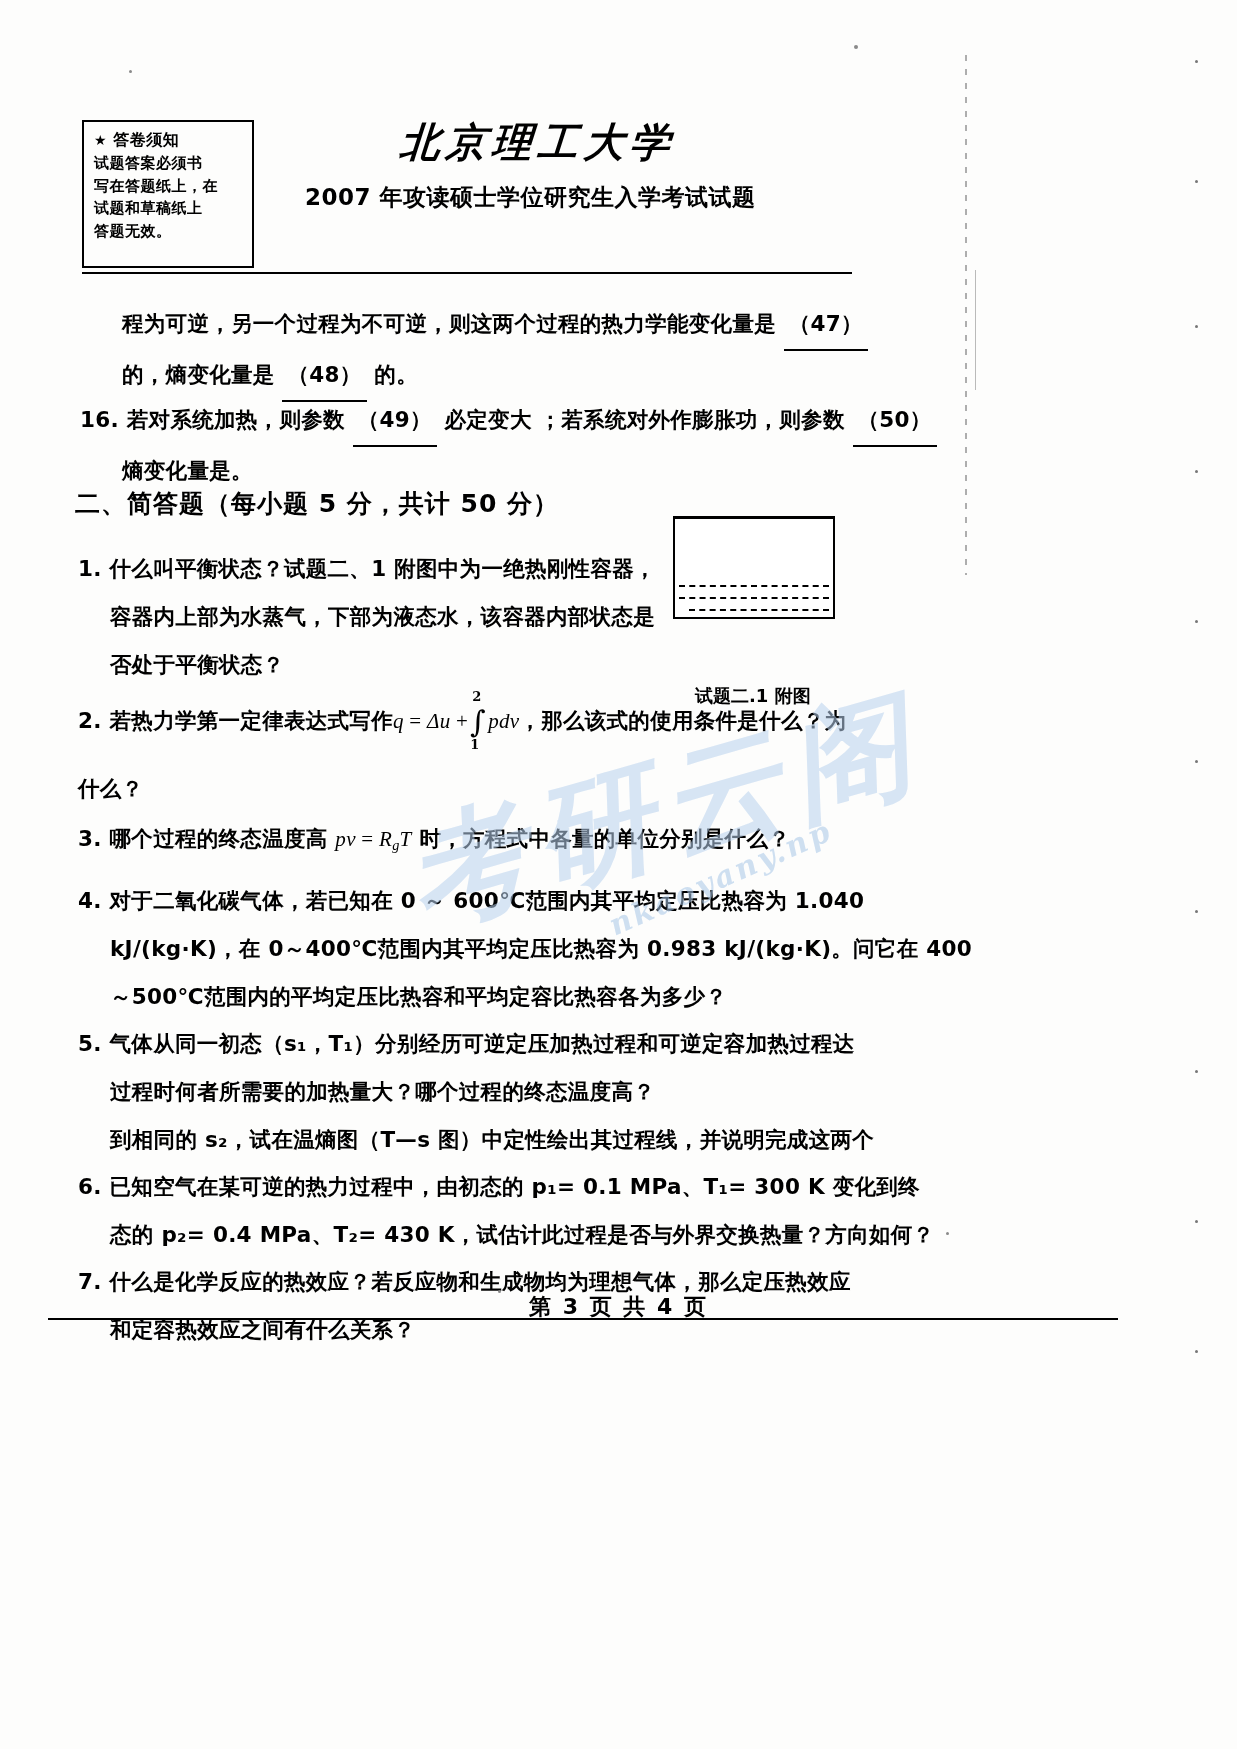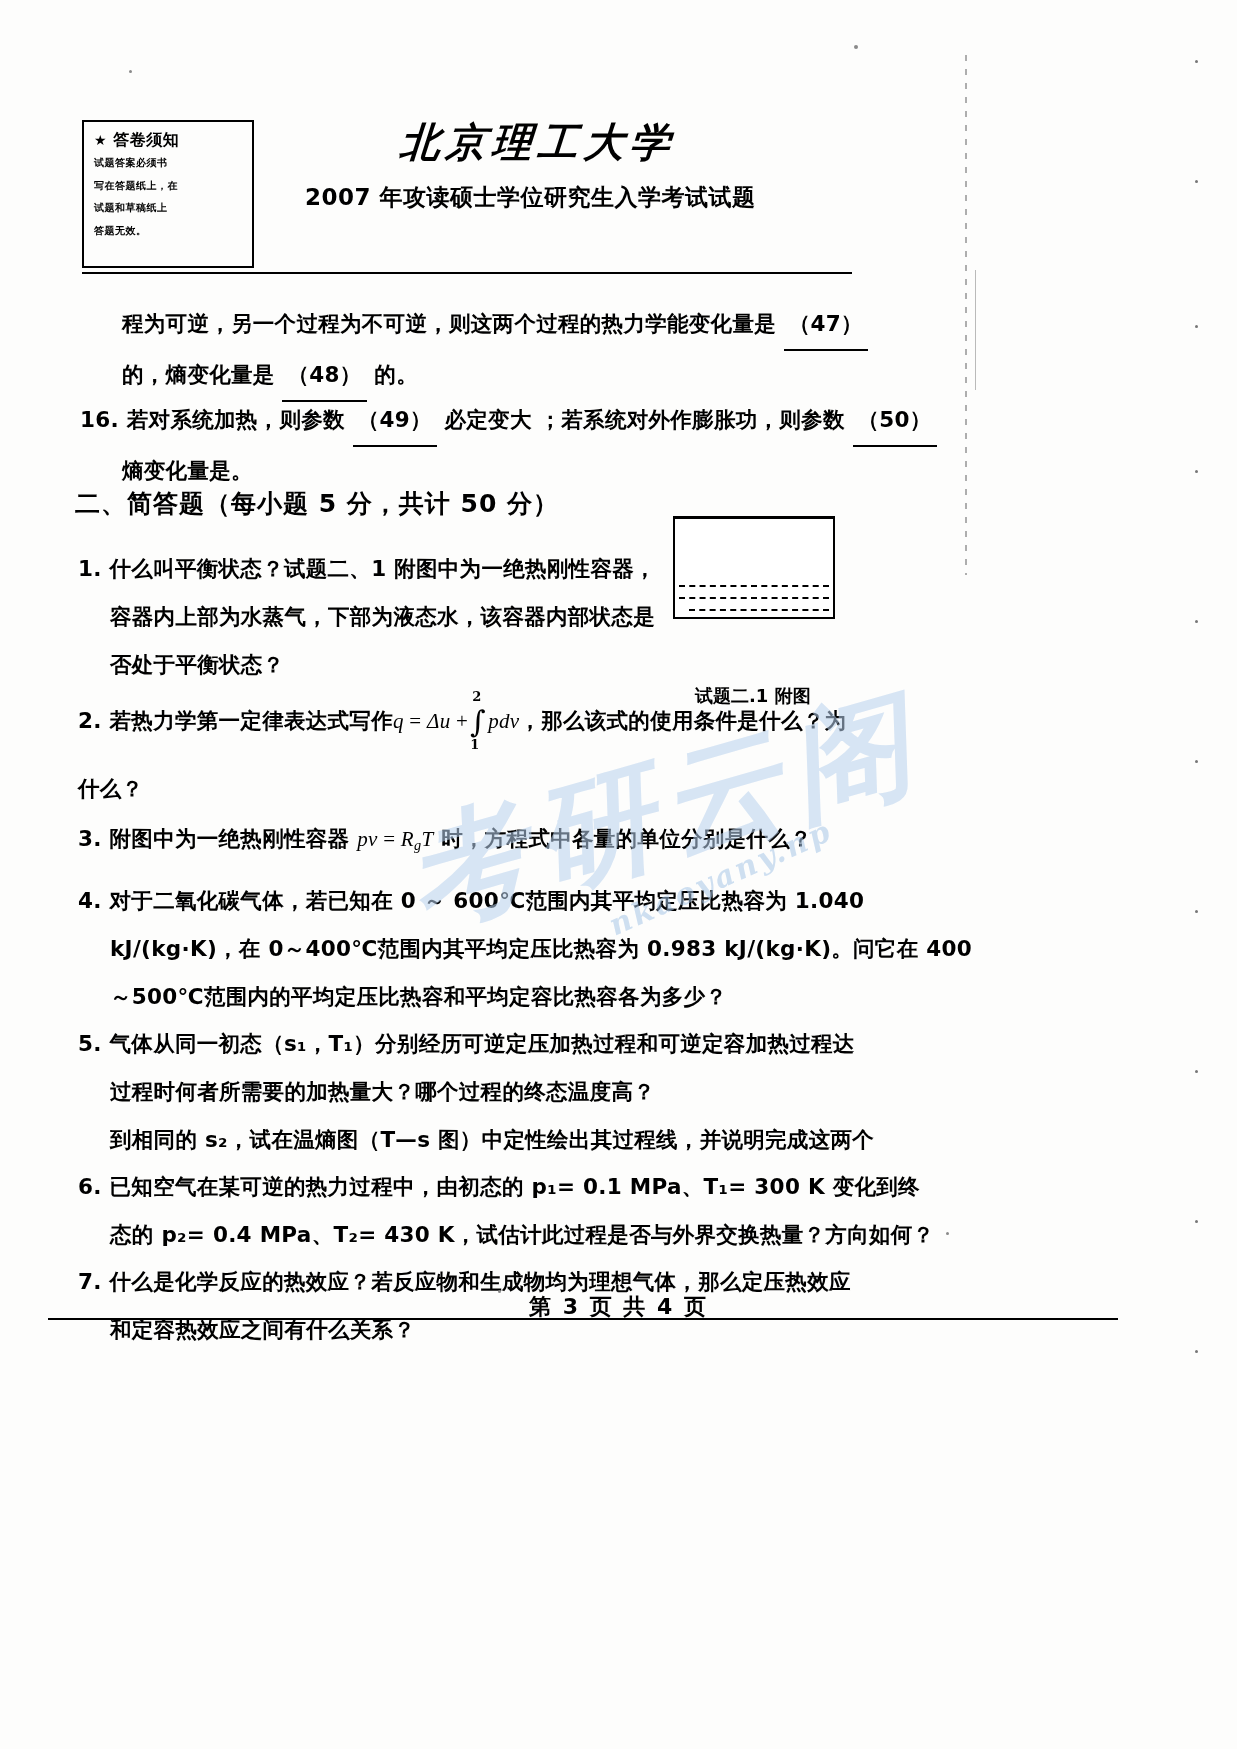--- a/index.html
+++ b/index.html
@@ -28,21 +28,21 @@
     box-sizing:border-box;
     padding:6px 8px 4px 10px;
     font-family:"DejaVu Sans","Liberation Sans",sans-serif;
     font-weight:700;
     font-size:15.5px;
     line-height:23px;
     letter-spacing:0.5px;
   }
   .notice-title{font-size:16px;white-space:nowrap;}
   .notice-star{font-size:14px;}
-  .notice-body{font-size:10px;line-height:22.5px;}
+  .notice-body{font-size:15px;line-height:22.5px;}
 
   .univ-name{
     position:absolute;left:400px;top:115px;width:420px;
     text-align:left;
     font-family:"DejaVu Serif","Liberation Serif",serif;
     font-weight:700;
     font-size:40px;
     letter-spacing:6px;
     font-style:italic;
     transform:skewX(-4deg);
@@ -221,21 +221,21 @@
     <span class="ln indent">容器内上部为水蒸气，下部为液态水，该容器内部状态是</span>
     <span class="ln indent">否处于平衡状态？</span>
   </div>
 
   <div class="txt" style="position:absolute;left:78px;top:697px;white-space:nowrap;">
     <span>2.</span>&nbsp;<span>若热力学第一定律表达式写作</span><span class="math"><span>q</span> <span class="mathup">=</span> <span>Δu</span> <span class="mathup">+</span><span class="intg">∫<span class="lim-t">2</span><span class="lim-b">1</span></span><span>pdv</span></span><span>，那么该式的使用条件是什么？为</span>
   </div>
   <div class="txt" style="position:absolute;left:78px;top:765px;">什么？</div>
 
   <div class="txt" style="position:absolute;left:78px;top:815px;white-space:nowrap;">
-    <span>3.</span>&nbsp;<span>附图中为一绝热刚性容器</span>&nbsp;<span class="math"><span>pv</span> <span class="mathup">=</span> <span>R</span><span class="sub">g</span><span>T</span></span>&nbsp;<span>时，方程式中各量的单位分别是什么？</span>
+    <span>3.</span>&nbsp;<span>哪个过程的终态温度高</span>&nbsp;<span class="math"><span>pv</span> <span class="mathup">=</span> <span>R</span><span class="sub">g</span><span>T</span></span>&nbsp;<span>时，方程式中各量的单位分别是什么？</span>
   </div>
 
   <div class="hang txt" style="left:78px;top:877px;">
     <span class="ln"><span>4.</span>&nbsp;<span>对于二氧化碳气体，若已知在 0 ～ 600℃范围内其平均定压比热容为 1.040</span></span>
     <span class="ln indent">kJ/(kg·K)，在 0～400℃范围内其平均定压比热容为 0.983 kJ/(kg·K)。问它在 400</span>
     <span class="ln indent">～500℃范围内的平均定压比热容和平均定容比热容各为多少？</span>
   </div>
 
   <div class="hang txt" style="left:78px;top:1020px;">
     <span class="ln"><span>5.</span>&nbsp;<span>气体从同一初态（s₁，T₁）分别经历可逆定压加热过程和可逆定容加热过程达</span></span>

